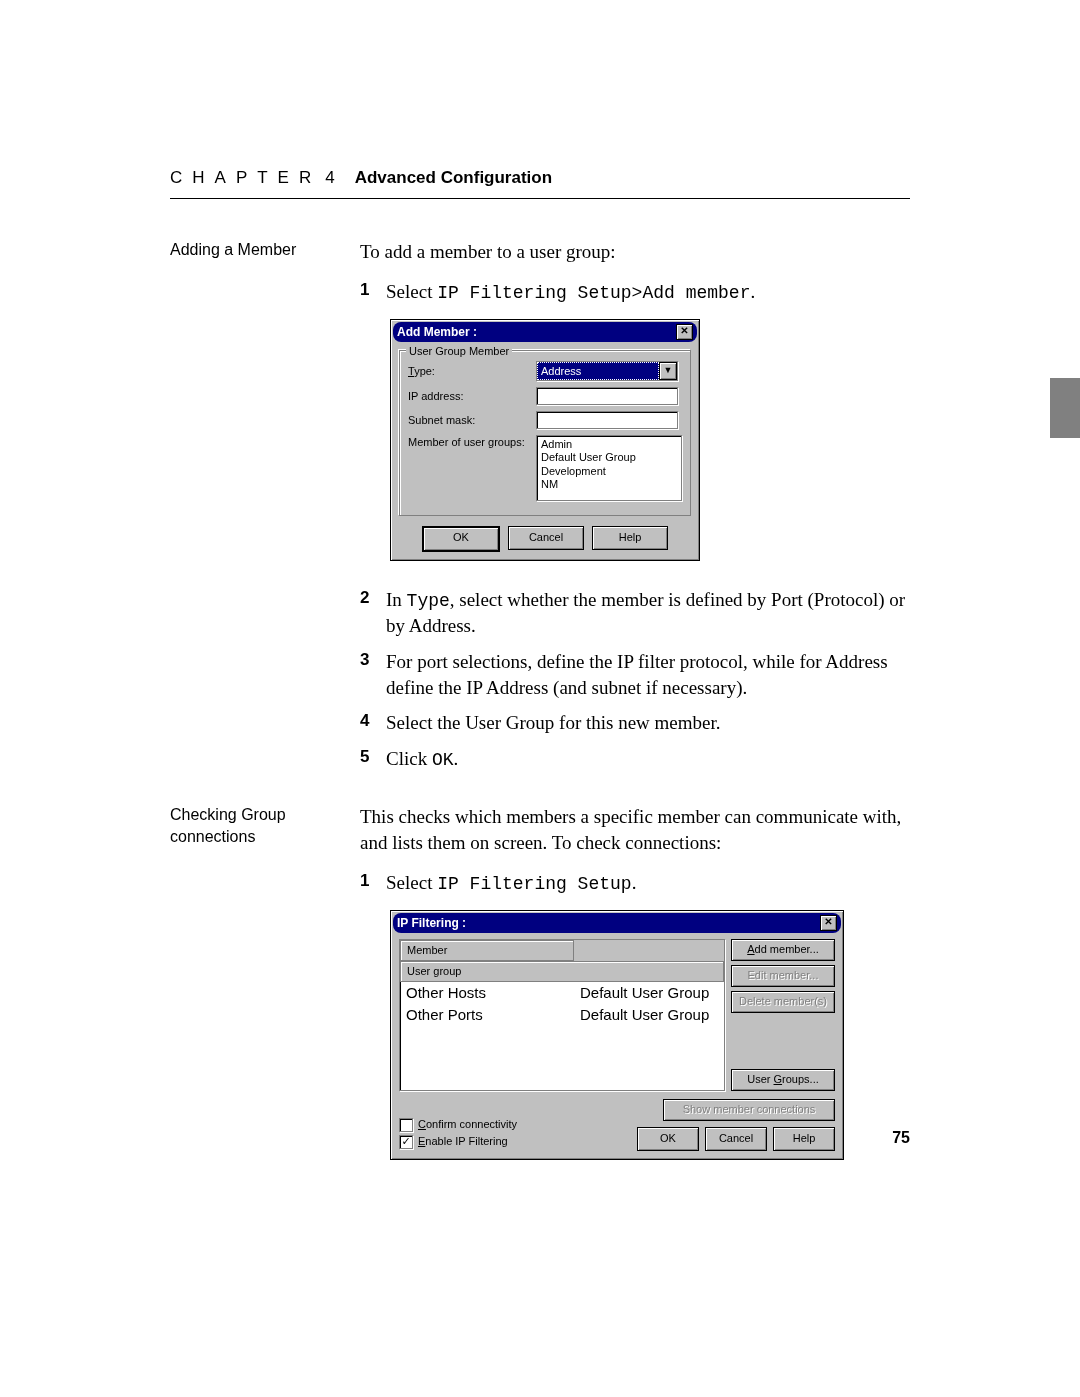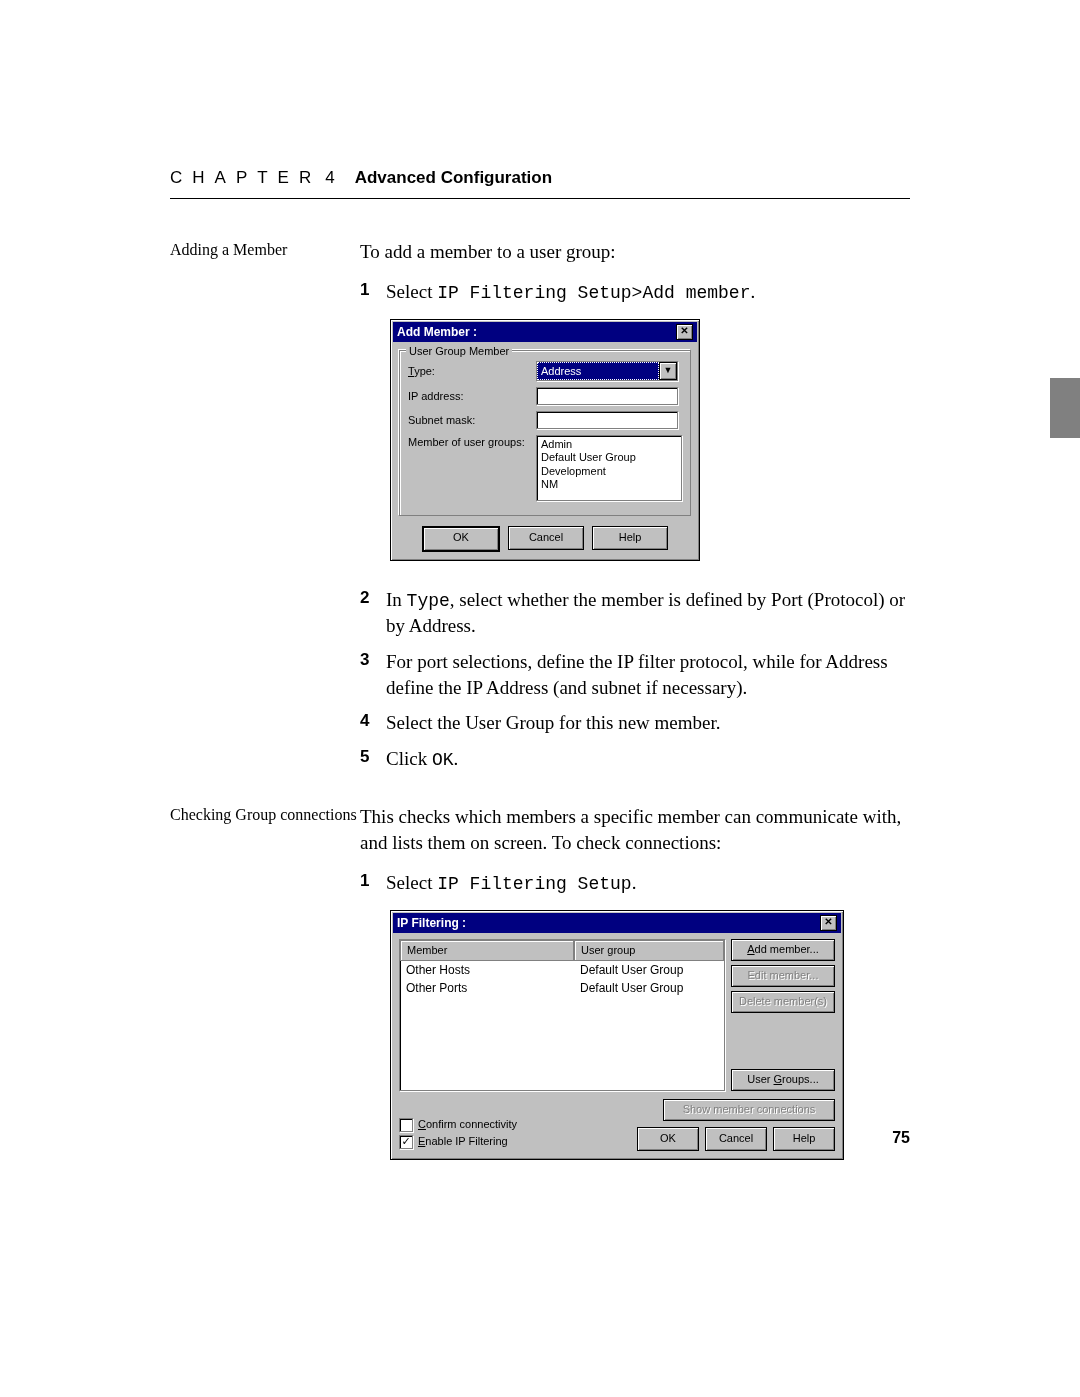--- a/index.html
+++ b/index.html
@@ -44,21 +44,21 @@
     height: 60px;
     background: #808080;
   }
   .section {
     display: flex;
     margin-bottom: 18px;
   }
   .margin-label {
     width: 190px;
     flex: none;
-    font-family: Liberation Serif, serif;
+    font-family: Liberation Sans, sans-serif;
     font-size: 16px;
     line-height: 1.35;
   }
   .body-col {
     flex: 1;
     font-size: 19px;
     line-height: 1.35;
   }
   .intro {
     margin-bottom: 14px;
@@ -103,20 +103,21 @@
   }
   .titlebar {
     background: #000080;
     color: #fff;
     font-weight: bold;
     padding: 2px 4px;
     display: flex;
     align-items: center;
     justify-content: space-between;
     font-size: 12px;
+    border-radius: 8px;
   }
   .titlebar .close {
     width: 15px;
     height: 14px;
     background: #c0c0c0;
     border: 1px solid #000;
     box-shadow: inset 1px 1px 0 #fff, inset -1px -1px 0 #808080;
     color: #000;
     font-size: 10px;
     line-height: 12px;
@@ -227,32 +228,33 @@
   }
   .tbl {
     background: #fff;
     height: 150px;
     border: 1px solid #808080;
     box-shadow: inset 1px 1px 0 #000, 1px 1px 0 #fff;
   }
   .tbl-head {
     display: flex;
     background: #c0c0c0;
+    flex-direction: column;
   }
   .tbl-head div {
     padding: 2px 6px;
     border: 1px solid #808080;
     box-shadow: inset 1px 1px 0 #fff;
     font-size: 11px;
   }
   .col-member { width: 160px; }
   .col-group { flex: 1; }
   .tbl-body div.trow {
     display: flex;
-    font-size: 12px;
+    font-size: 15px;
   }
   .tbl-body .c1 { width: 162px; padding: 1px 6px; }
   .tbl-body .c2 { flex: 1; padding: 1px 6px; }
   .side-btns {
     width: 104px;
     display: flex;
     flex-direction: column;
     gap: 4px;
   }
   .sbtn {

